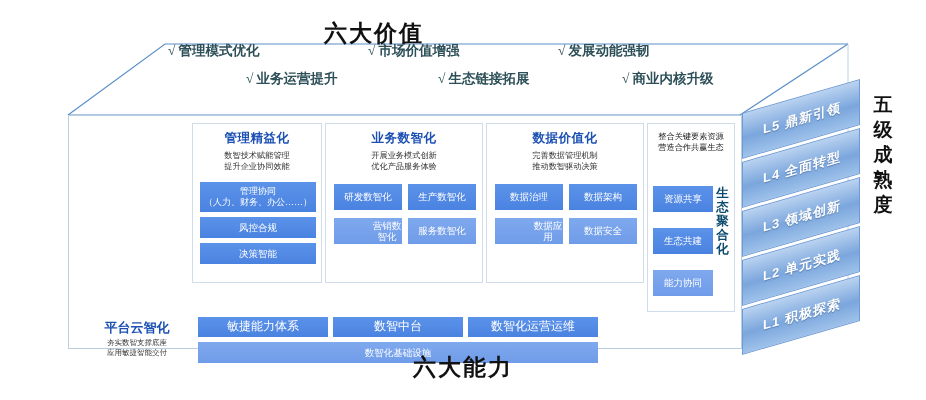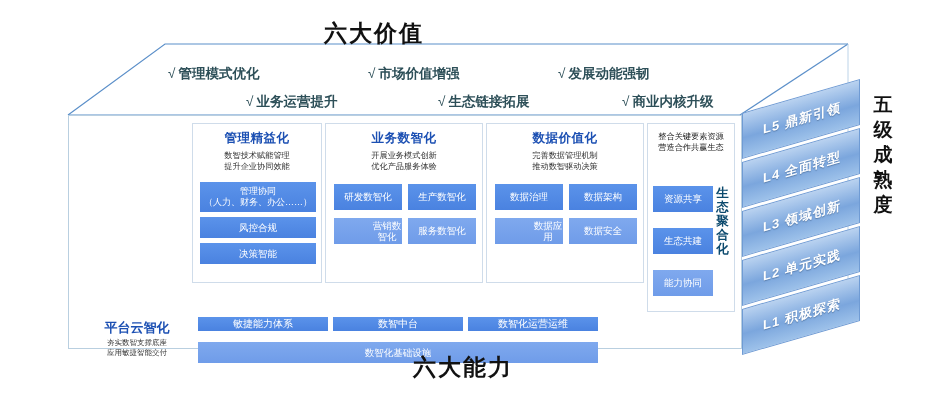--- a/index.html
+++ b/index.html
@@ -17,21 +17,21 @@
   .top-title{
     position:absolute;left:0;top:18px;width:748px;text-align:center;
     font-size:23px;font-weight:bold;color:#111;letter-spacing:2px;
   }
   .bottom-title{
     position:absolute;left:0;top:352px;width:926px;text-align:center;
     font-size:23px;font-weight:bold;color:#111;letter-spacing:2px;
   }
 
   
-  .values{position:absolute;left:150px;top:65px;width:580px;height:55px;}
+  .values{position:absolute;left:150px;top:42px;width:580px;height:55px;font-family:Liberation Serif, serif;}
   .vrow{position:absolute;width:100%;height:26px;}
   .vrow.r1{top:0px;}
   .vrow.r2{top:28px;}
   .vitem{
     position:absolute;font-size:13.5px;font-weight:bold;color:#2d4f58;
     white-space:nowrap;
   }
   .vitem .ck{font-weight:normal;margin-right:3px;color:#2d4f58;}
 
   
@@ -115,21 +115,21 @@
     position:absolute;left:6px;top:200px;width:660px;height:55px;
   }
   .plat-title{
     position:absolute;left:6px;top:3px;width:112px;text-align:center;
     font-size:13px;font-weight:bold;color:#1c50b3;
   }
   .plat-sub{
     position:absolute;left:6px;top:22px;width:112px;text-align:center;
     font-size:7.5px;color:#333;line-height:10px;white-space:pre-line;
   }
-  .p-item{height:14px;font-size:10px;}
+  .p-item{height:20px;font-size:12px;}
   .p1{left:123px;top:1px;width:130px;}
   .p2{left:258px;top:1px;width:130px;}
   .p3{left:393px;top:1px;width:130px;}
   .p-wide{left:123px;top:26px;width:400px;height:21px;font-size:9.5px;}
 
   
   .ladder{position:absolute;left:742px;top:96px;width:120px;height:250px;}
   .rung{
     position:absolute;left:0;width:118px;height:46px;
     background:linear-gradient(180deg,#b9d2f0 0%,#7ba6dd 55%,#9ec2ea 100%);

